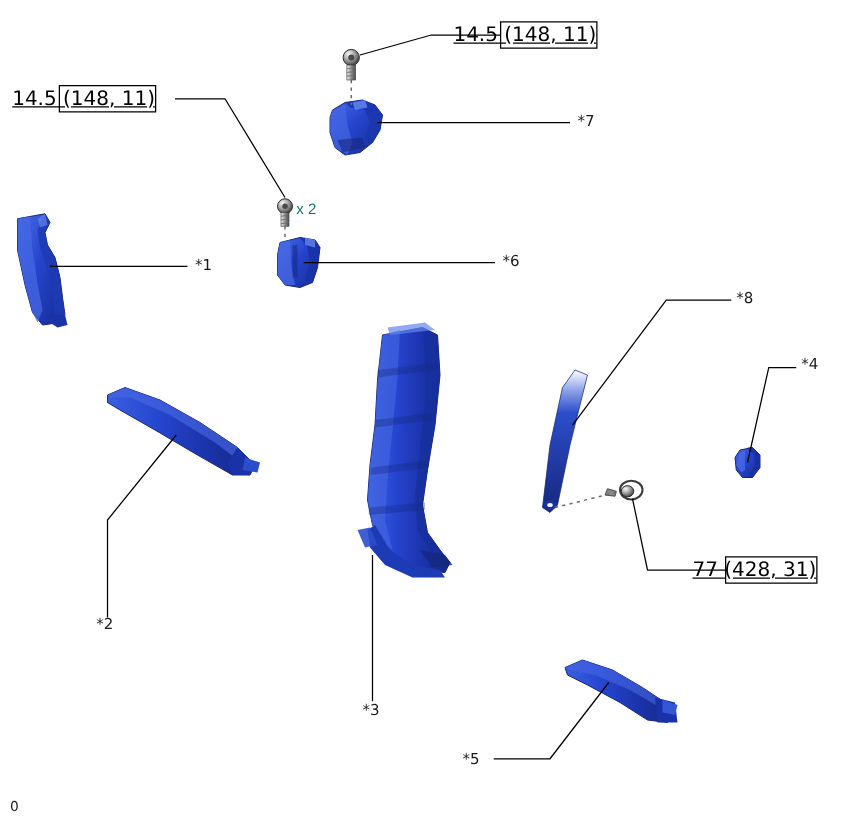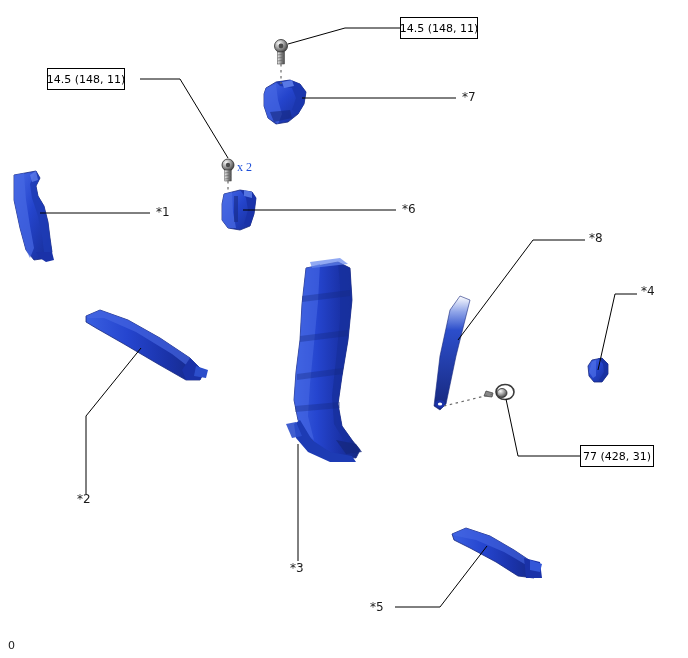--- a/index.html
+++ b/index.html
@@ -24,42 +24,43 @@
     position: absolute;
     left: 0; top: 0;
     width: 688px;
     height: 658px;
   }
   .callout-box {
     position: absolute;
     border: 1px solid #000000;
     background: #ffffff;
     font-family: "DejaVu Sans", sans-serif;
-    font-size: 11px;
+    font-size: 16px;
     color: #000000;
     line-height: 1;
     display: flex;
     align-items: center;
-    justify-content: center;
+    justify-content: flex-end;
     white-space: nowrap;
     box-sizing: border-box;
+    text-decoration: underline;
   }
   .part-marker {
     position: absolute;
     font-family: "DejaVu Sans", sans-serif;
     font-size: 12px;
     color: #1a1a1a;
     white-space: nowrap;
     line-height: 1;
   }
   .qty-label {
     position: absolute;
-    font-family: Liberation Serif, serif;
+    font-family: Liberation Sans, sans-serif;
     font-size: 12px;
-    color: #1d4ed8;
+    color: #0f766e;
     white-space: nowrap;
     line-height: 1;
   }
   .corner-label {
     position: absolute;
     font-family: "DejaVu Sans", sans-serif;
     font-size: 11px;
     color: #1a1a1a;
     line-height: 1;
   }

